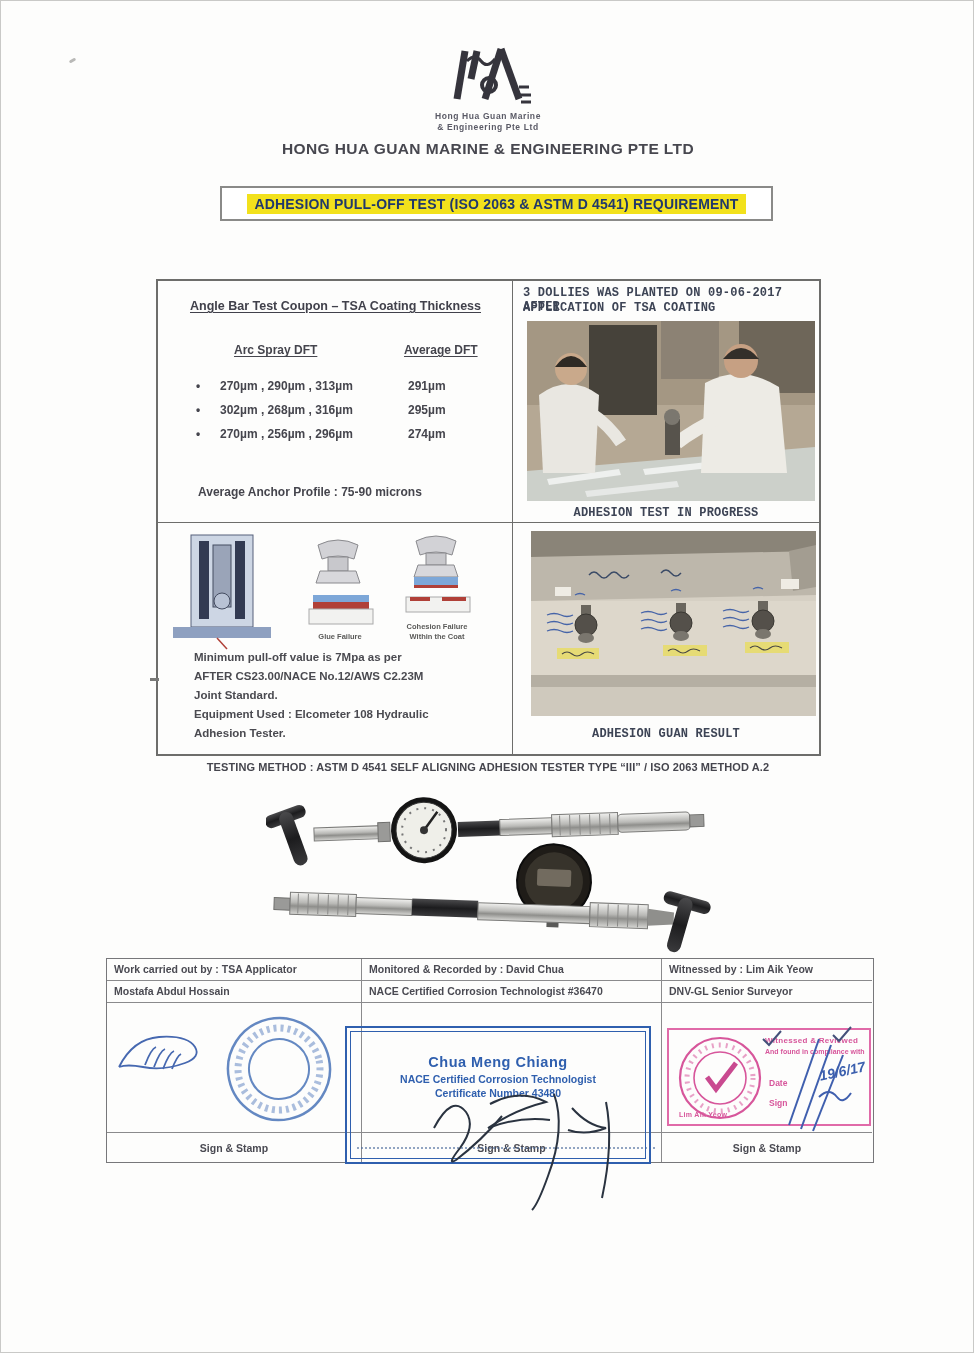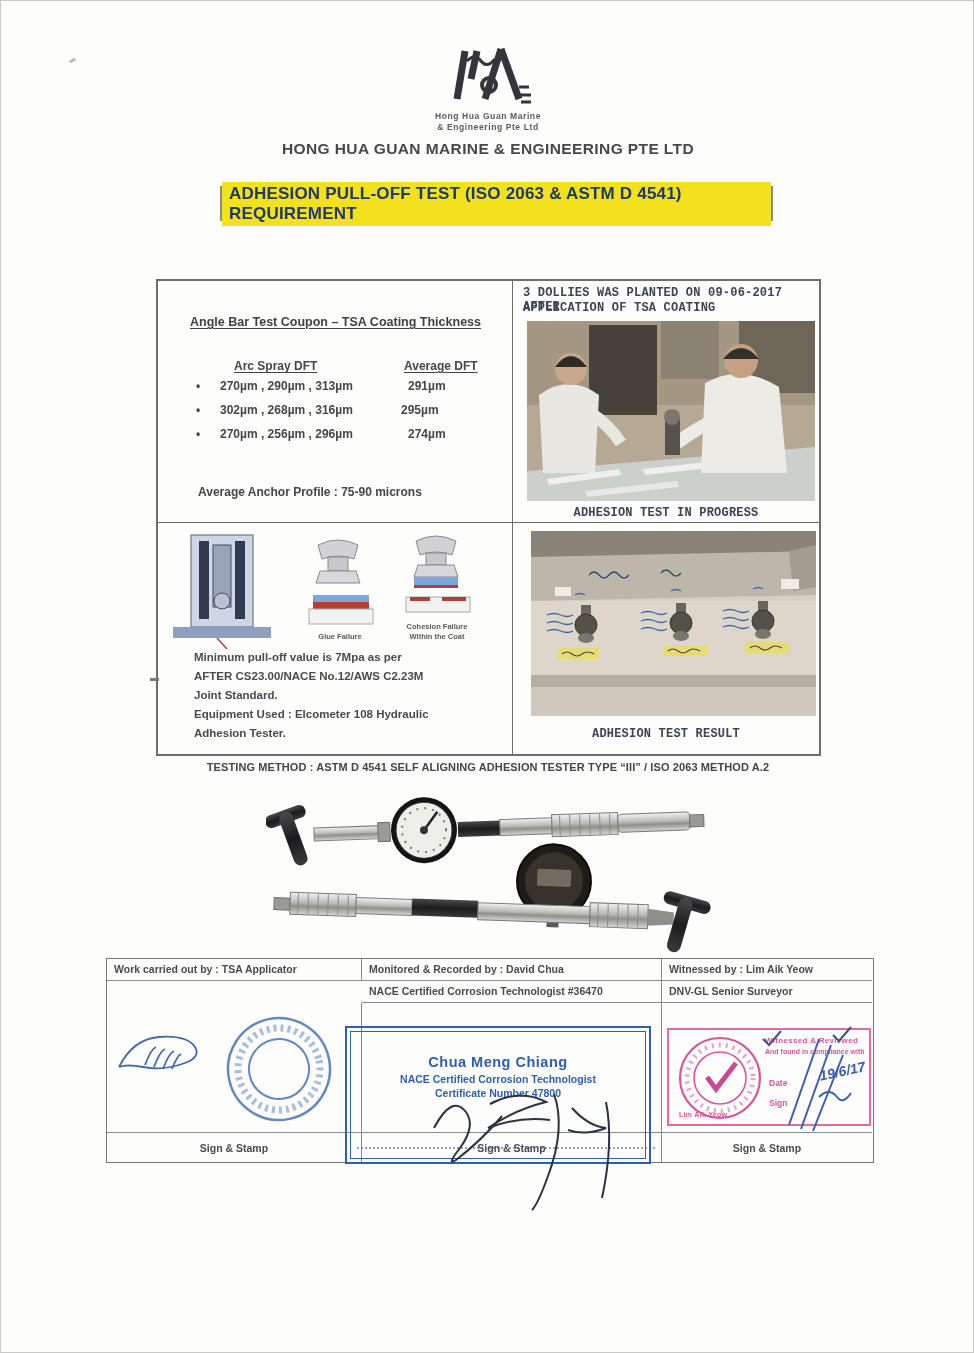--- a/index.html
+++ b/index.html
@@ -3,26 +3,26 @@
 <meta charset="utf-8">
 <style>
   html,body{margin:0;padding:0;background:#ffffff;}
   .page{
     position:relative;width:974px;height:1353px;margin:0 auto;
     background:#fdfdfc;border:1px solid #c9c9c7;box-sizing:border-box;
     font-family:"Liberation Sans", sans-serif;color:#4b4b52;overflow:hidden;
   }
   .abs{position:absolute;}
   .ctr{text-align:center;}
-  .u{text-decoration:underline;text-underline-offset:2px;margin-top:16px;}
+  .u{text-decoration:underline;text-underline-offset:2px;}
   
   .logo-sub{left:0;width:974px;text-align:center;font-size:8.5px;font-weight:bold;color:#5a5a66;letter-spacing:.6px;}
   .company-title{left:0;top:139px;width:974px;text-align:center;font-size:15.5px;font-weight:bold;color:#47474f;letter-spacing:.4px;}
   .headline-box{left:219px;top:185px;width:549px;height:31px;border:2px solid #8a8a88;display:flex;align-items:center;justify-content:center;background:#fff;}
-  .headline-hl{background:#f2e11c;color:#20386b;font-weight:bold;font-size:17px;padding:2px 7px;letter-spacing:.2px;}
+  .headline-hl{background:#f2e11c;color:#20386b;font-weight:bold;font-size:14px;padding:2px 7px;letter-spacing:.2px;}
   .photo-report{left:0;top:237px;width:974px;text-align:center;font-size:12px;font-weight:bold;color:#2c5fa6;letter-spacing:.2px;}
   
   .main-table{left:155px;top:278px;width:665px;height:477px;border:2px solid #6d6d6b;box-sizing:border-box;}
   .cell{position:absolute;box-sizing:border-box;}
   .cell-tl{left:0;top:0;width:355px;height:242px;border-right:1.5px solid #6d6d6b;border-bottom:1.5px solid #6d6d6b;}
   .cell-tr{left:355px;top:0;width:306px;height:242px;border-bottom:1.5px solid #6d6d6b;}
   .cell-bl{left:0;top:242px;width:355px;height:231px;border-right:1.5px solid #6d6d6b;}
   .cell-br{left:355px;top:242px;width:306px;height:231px;}
   .tbl-title{left:0;top:18px;width:355px;text-align:center;font-size:12.5px;font-weight:bold;color:#41414b;}
   .col-head{font-size:12px;font-weight:bold;color:#45454d;}
@@ -87,21 +87,21 @@
       <div class="abs tbl-title u">Angle Bar Test Coupon – TSA Coating Thickness</div>
       <div class="abs col-head u" style="left:76px;top:62px;">Arc Spray DFT</div>
       <div class="abs col-head u" style="left:246px;top:62px;">Average DFT</div>
 
       <div class="abs dft-row" style="left:38px;top:98px;">•</div>
       <div class="abs dft-row" style="left:62px;top:98px;">270µm , 290µm , 313µm</div>
       <div class="abs dft-row" style="left:250px;top:98px;">291µm</div>
 
       <div class="abs dft-row" style="left:38px;top:122px;">•</div>
       <div class="abs dft-row" style="left:62px;top:122px;">302µm , 268µm , 316µm</div>
-      <div class="abs dft-row" style="left:243px;top:122px;">295µm</div>
+      <div class="abs dft-row" style="left:250px;top:122px;">295µm</div>
 
       <div class="abs dft-row" style="left:38px;top:146px;">•</div>
       <div class="abs dft-row" style="left:62px;top:146px;">270µm , 256µm , 296µm</div>
       <div class="abs dft-row" style="left:250px;top:146px;">274µm</div>
 
       <div class="abs dft-row" style="left:40px;top:204px;">Average Anchor Profile :  75-90 microns</div>
     </div>
 
     <div class="cell cell-tr">
       <div class="abs caption" style="left:10px;top:5px;">3 DOLLIES WAS PLANTED ON 09-06-2017 AFTER</div>
@@ -220,21 +220,21 @@
 
         <g>
           <rect x="26" y="117" width="42" height="11" fill="#e8dc66" opacity=".85"></rect>
           <path d="M31,123 q5,-4 10,0 q5,4 10,0 q5,-4 12,0" stroke="#4a4a46" stroke-width="1.2" fill="none"></path>
           <rect x="132" y="114" width="44" height="11" fill="#e8dc66" opacity=".85"></rect>
           <path d="M137,120 q5,-4 10,0 q5,4 10,0 q5,-4 12,0" stroke="#4a4a46" stroke-width="1.2" fill="none"></path>
           <rect x="214" y="111" width="44" height="11" fill="#e8dc66" opacity=".85"></rect>
           <path d="M219,117 q5,-4 10,0 q5,4 10,0 q5,-4 12,0" stroke="#4a4a46" stroke-width="1.2" fill="none"></path>
         </g>
       </svg>
-      <div class="abs caption ctr" style="left:0;top:204px;width:306px;">ADHESION TEST RESULT</div>
+      <div class="abs caption ctr" style="left:0;top:204px;width:306px;">ADHESION GUAN RESULT</div>
     </div>
   </div>
 
   <div class="abs stray-dash"></div>
 
   <div class="abs testing-method">TESTING METHOD :  ASTM D 4541 SELF ALIGNING ADHESION TESTER TYPE “III” / ISO 2063 METHOD A.2</div>
 
   <svg class="abs" style="left:265px;top:790px;" width="445" height="164" viewBox="0 0 445 164">
     <defs>
       <linearGradient id="met" x1="0" y1="0" x2="0" y2="1">
@@ -310,20 +310,21 @@
       </g>
     </g>
   </svg>
 
   <div class="abs sig-table">
 
     <div class="sig-cell sc-b sc-r" style="left:0;top:0;width:255px;height:22px;">Work carried out by : TSA Applicator</div>
     <div class="sig-cell sc-b sc-r" style="left:255px;top:0;width:300px;height:22px;">Monitored &amp; Recorded by : David Chua</div>
     <div class="sig-cell sc-b" style="left:555px;top:0;width:210px;height:22px;">Witnessed by : Lim Aik Yeow</div>
 
+    <div class="sig-cell sc-b sc-r" style="left:0;top:22px;width:255px;height:22px;">Mostafa Abdul Hossain</div>
     <div class="sig-cell sc-b sc-r" style="left:255px;top:22px;width:300px;height:22px;">NACE Certified Corrosion Technologist #36470</div>
     <div class="sig-cell sc-b" style="left:555px;top:22px;width:210px;height:22px;">DNV-GL Senior Surveyor</div>
 
     <div class="sig-cell sc-b sc-r" style="left:0;top:44px;width:255px;height:130px;"></div>
     <div class="sig-cell sc-b sc-r" style="left:255px;top:44px;width:300px;height:130px;"></div>
     <div class="sig-cell sc-b" style="left:555px;top:44px;width:210px;height:130px;"></div>
 
     <div class="sig-cell sc-r sig-footer" style="left:0;top:174px;width:255px;height:29px;">Sign &amp; Stamp</div>
     <div class="sig-cell sc-r sig-footer" style="left:255px;top:174px;width:300px;height:29px;">Sign &amp; Stamp</div>
     <div class="sig-cell sig-footer" style="left:555px;top:174px;width:210px;height:29px;">Sign &amp; Stamp</div>
@@ -340,21 +341,21 @@
       <circle cx="56" cy="56" r="51" fill="none" stroke="#3f6cb4" stroke-width="2.5"></circle>
       <circle cx="56" cy="56" r="30" fill="none" stroke="#3f6cb4" stroke-width="2"></circle>
       <circle cx="56" cy="56" r="41" fill="none" stroke="#3f6cb4" stroke-width="7" stroke-dasharray="3 4" opacity=".55"></circle>
     </g>
   </svg>
 
   <div class="abs nace-box">
     <div class="nace-inner">
       <div class="nace-l1">Chua Meng Chiang</div>
       <div class="nace-l2">NACE Certified Corrosion Technologist</div>
-      <div class="nace-l3">Certificate Number 47800</div>
+      <div class="nace-l3">Certificate Number 43480</div>
     </div>
   </div>
   <svg class="abs" style="left:425px;top:1085px;z-index:5;" width="215" height="150" viewBox="0 0 215 150">
     <g fill="none" stroke="#2a3340" stroke-width="2">
       <path d="M8,42 q18,-34 32,-16 q10,14 -6,36 q-14,18 -4,12 q26,-20 46,-44"></path>
       <path d="M64,18 q30,-16 56,-2 q-32,8 -58,26 q32,-12 62,-8"></path>
       <path d="M128,8 q12,34 -6,82 q-10,28 -16,34"></path>
       <path d="M146,22 q16,18 34,20 q-20,8 -38,2"></path>
       <path d="M180,16 q8,40 -4,96"></path>
     </g>

